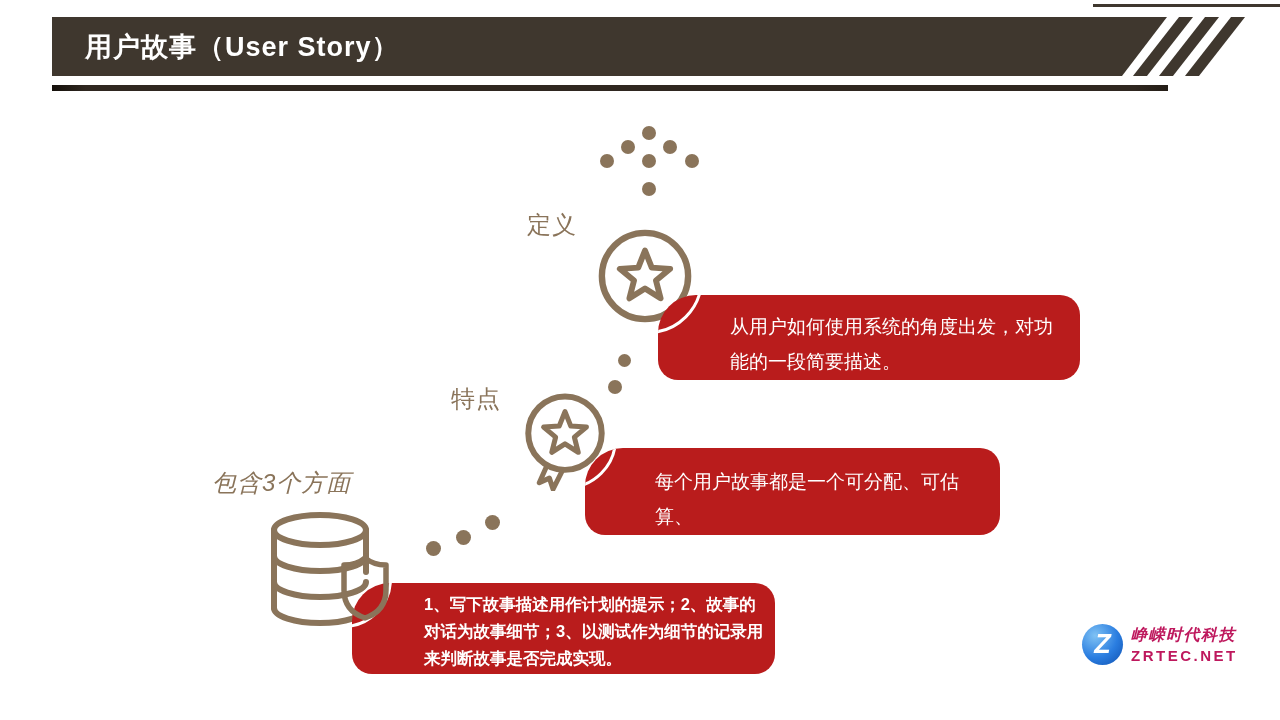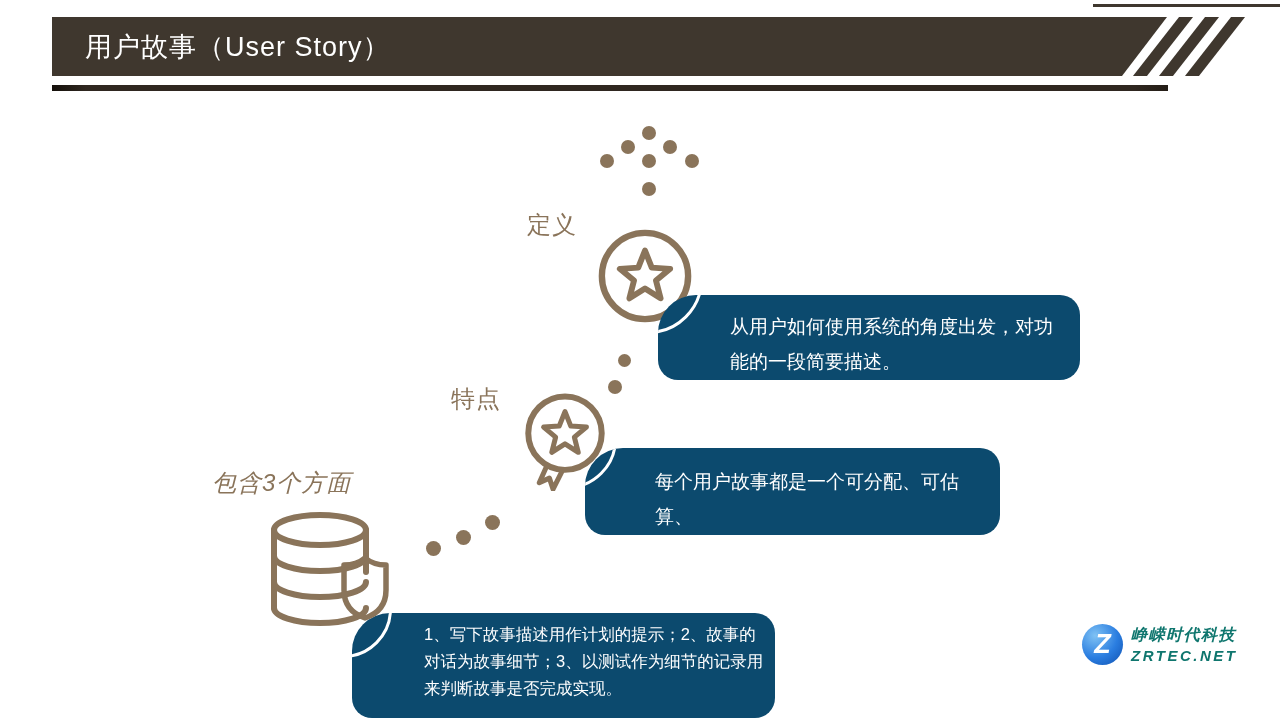--- a/index.html
+++ b/index.html
@@ -4,21 +4,21 @@
 <style>
   html,body{margin:0;padding:0;}
   body{width:1280px;height:720px;position:relative;background:#ffffff;overflow:hidden;
        font-family:"Liberation Sans","DejaVu Sans",sans-serif;}
   .abs{position:absolute;}
 
   
   .header-bar{left:52px;top:17px;width:1115px;height:59px;background:#3f372e;
     clip-path:polygon(0 0,100% 0,calc(100% - 45px) 100%,0 100%);
     display:flex;align-items:center;}
-  .header-title{color:#ffffff;font-size:27px;font-weight:normal;padding-left:33px;letter-spacing:1px;}
+  .header-title{color:#ffffff;font-size:27px;font-weight:bold;padding-left:33px;letter-spacing:1px;}
   .stripe{top:17px;width:14px;height:59px;background:#3f372e;transform:skewX(-38deg);}
   .s1{left:1156px;} .s2{left:1182px;} .s3{left:1208px;}
   .top-right-line{left:1093px;top:4px;width:187px;height:3px;background:#3f372e;}
   .header-underline{left:52px;top:85px;width:1116px;height:6px;
     background:linear-gradient(90deg,#15100b,#2f2720 3%,#2f2720 97%,#241d16);}
 
   
   .dot{position:absolute;border-radius:50%;background:#8a745a;}
 
   
@@ -28,43 +28,43 @@
   .lbl3{left:212px;top:467px;font-style:italic;}
 
   
   .icon-svg{position:absolute;}
   .i1{left:596px;top:227px;width:98px;height:98px;}
   .i2{left:519px;top:390px;width:92px;height:101px;}
   .i3cyl{left:270px;top:508px;width:106px;height:124px;}
   .i3shield{left:340px;top:554px;width:50px;height:68px;}
 
   
-  .box{position:absolute;background:#0c4a6e;overflow:hidden;
+  .box{position:absolute;background:#b91c1c;overflow:hidden;
        border-radius:38px 20px 20px 20px;}
   .box1{left:658px;top:295px;width:422px;height:85px;}
   .box2{left:585px;top:448px;width:415px;height:87px;}
-  .box3{left:352px;top:613px;width:423px;height:105px;}
+  .box3{left:352px;top:583px;width:423px;height:91px;font-weight:bold;}
   .box-text{position:absolute;color:#ffffff;white-space:pre-line;}
   .t1{left:72px;top:14px;font-size:19px;line-height:35px;width:340px;}
   .t2{left:70px;top:16px;font-size:19px;line-height:35px;width:340px;}
   .t3{left:72px;top:8px;font-size:16.5px;line-height:27px;width:345px;}
   .arc{position:absolute;border:3px solid #ffffff;border-radius:50%;background:transparent;}
   .arc1{left:-65px;top:-71px;width:104px;height:104px;}
   .arc2{left:-68px;top:-59px;width:94px;height:94px;}
   .arc3{left:-58px;top:-53px;width:92px;height:92px;}
 
   
   .logo{left:1082px;top:624px;display:flex;align-items:center;}
   .logo-mark{width:41px;height:41px;border-radius:50%;
     background:radial-gradient(circle at 32% 28%,#7fc2f4,#2a7de0 55%,#0f4fae);
     color:#ffffff;font-weight:bold;font-style:italic;font-size:27px;
     display:flex;align-items:center;justify-content:center;}
-  .logo-texts{margin-left:8px;color:#0f766e;}
+  .logo-texts{margin-left:8px;color:#be185d;}
   .logo-cn{font-size:16px;font-weight:bold;font-style:italic;letter-spacing:1.5px;}
-  .logo-net{font-size:15px;font-weight:bold;letter-spacing:2.5px;margin-top:1px;font-style:italic;}
+  .logo-net{font-size:15px;font-weight:bold;letter-spacing:2.5px;margin-top:1px;}
 
   svg .ln{stroke:#8a745a;fill:none;stroke-linejoin:round;stroke-linecap:round;}
 </style>
 </head>
 <body>
 
 <div class="abs header-bar">
   <span class="header-title">用户故事（User Story）</span>
 </div>
 <div class="abs stripe s1"></div>

